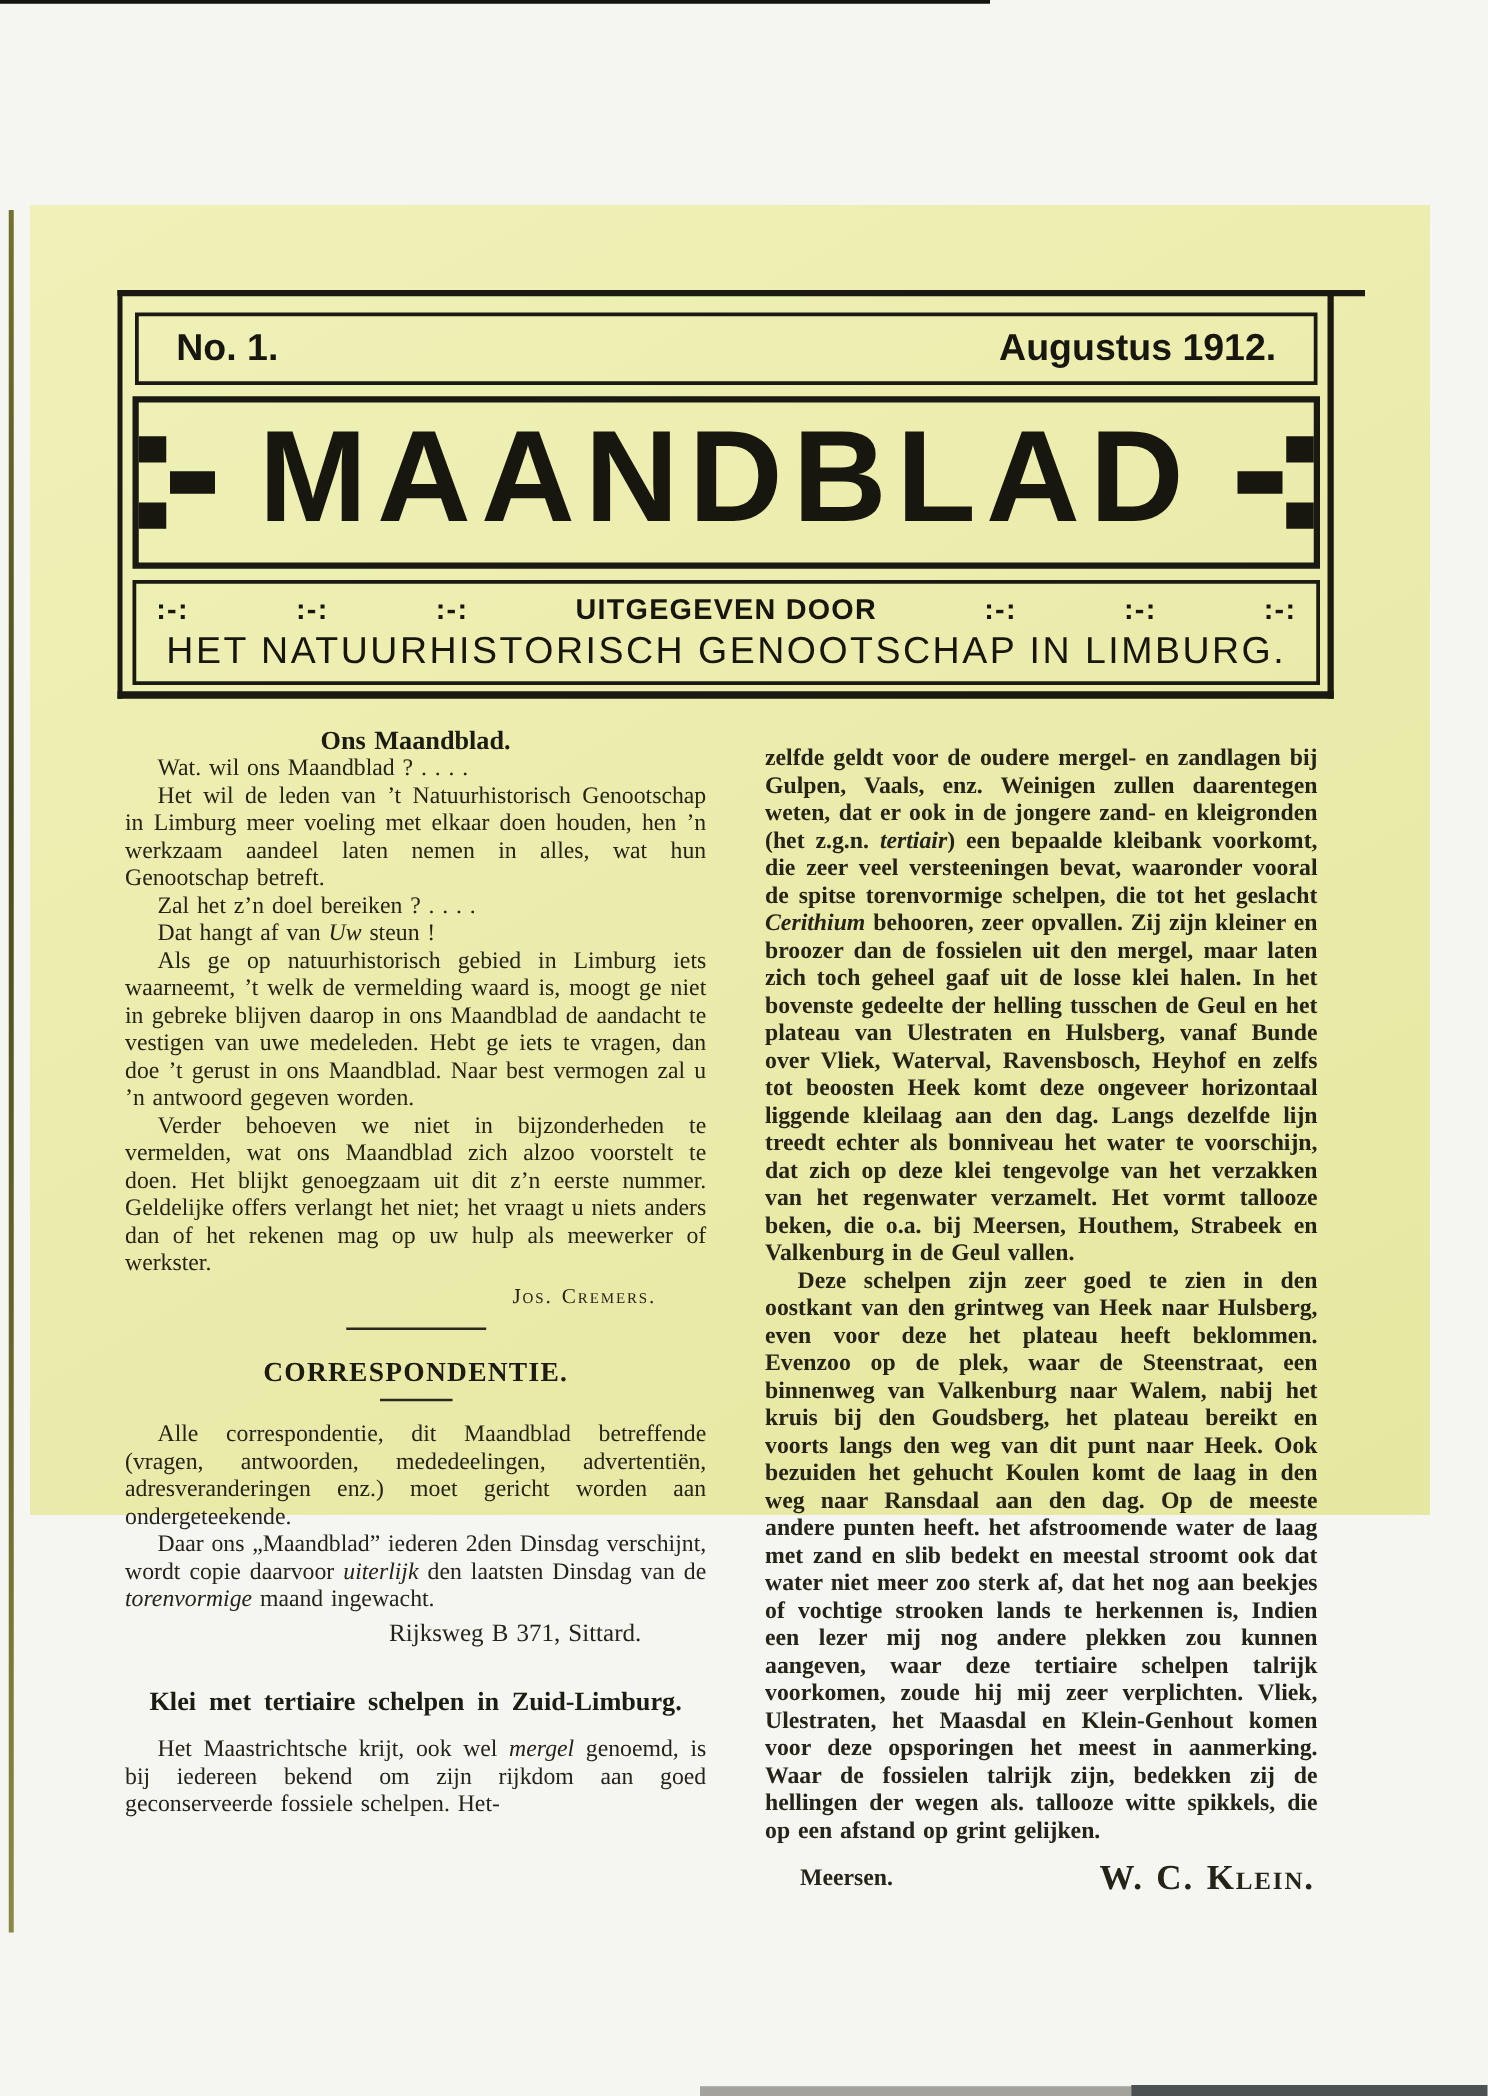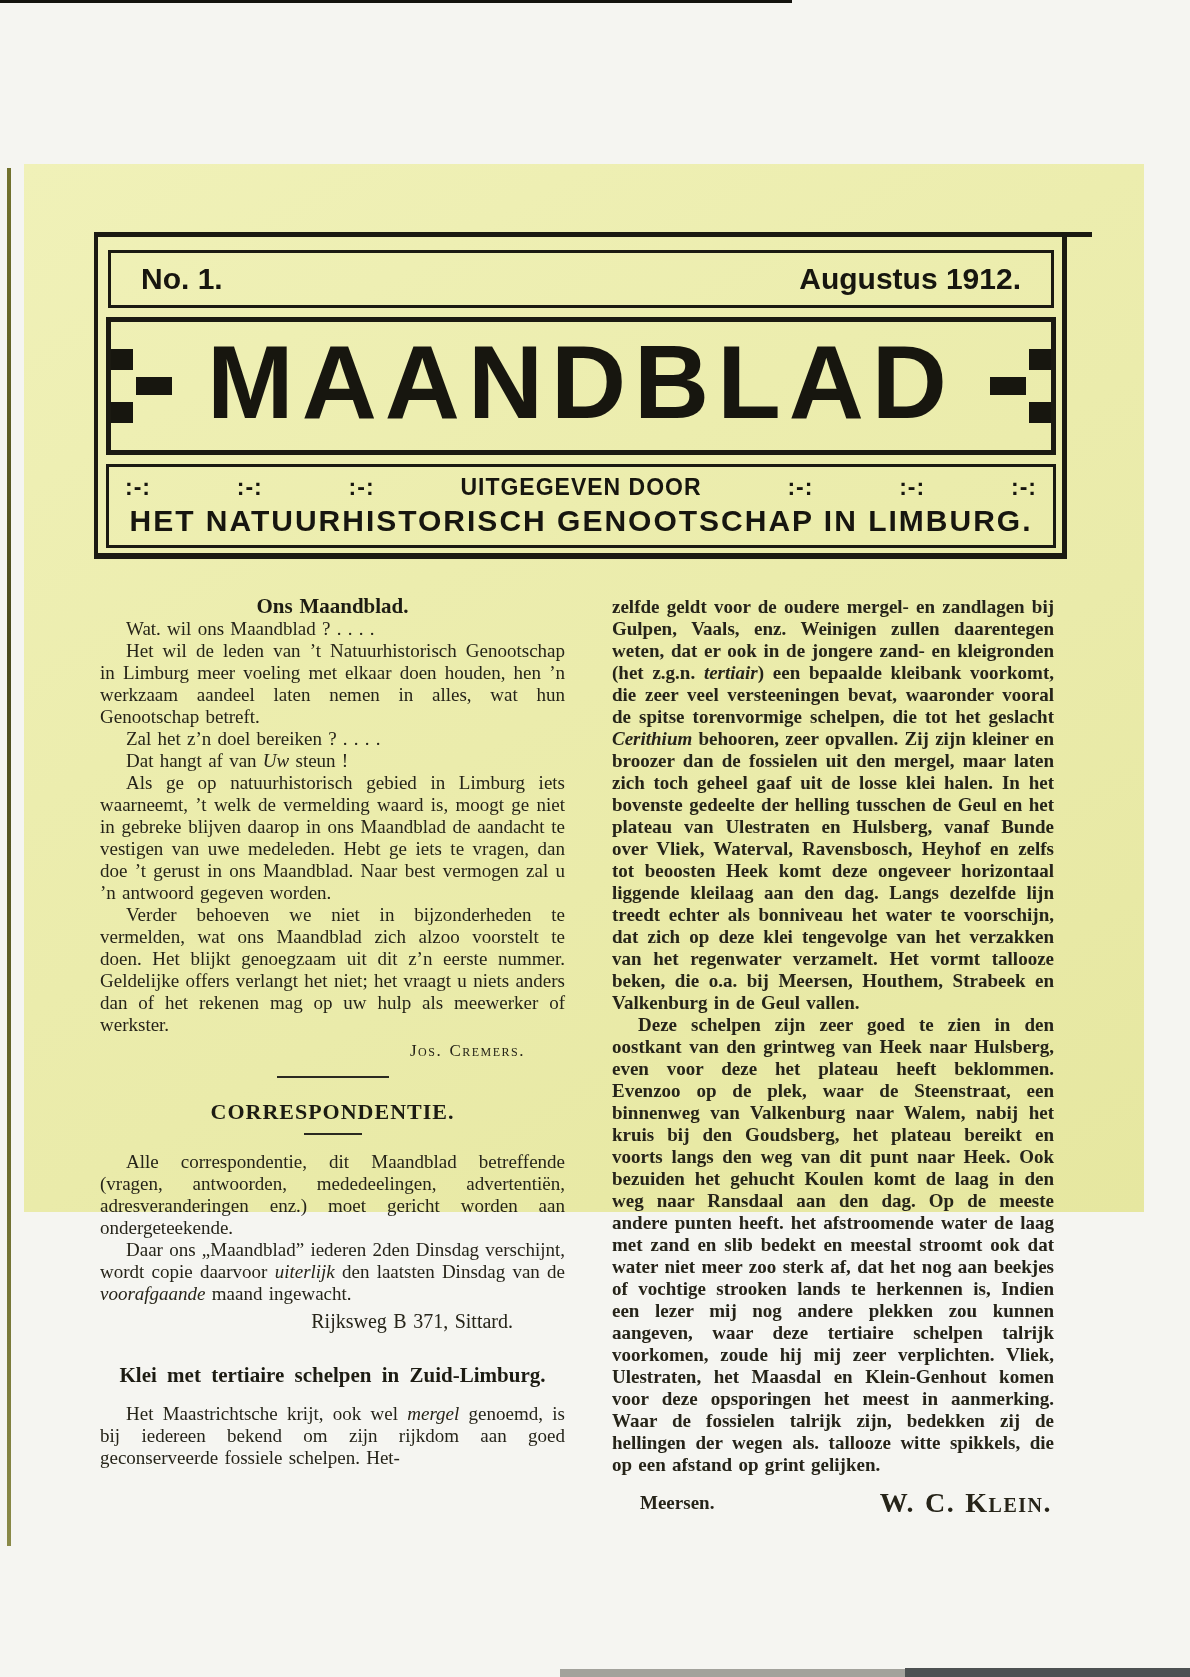--- a/index.html
+++ b/index.html
@@ -40,24 +40,24 @@
   .mast-decor i{position:absolute;background:#17160f;}
   .d-top{width:22px;height:21px;top:0;}
   .d-bot{width:22px;height:21px;bottom:0;}
   .d-dash{width:36px;height:18px;top:28px;}
   .decor-left .d-top,.decor-left .d-bot{left:0;} .decor-left .d-dash{left:25px;}
   .decor-right .d-top,.decor-right .d-bot{right:0;} .decor-right .d-dash{right:25px;}
   .box-pub{left:82px;top:300px;width:950px;height:84px;
     display:flex;flex-direction:column;justify-content:center;gap:3px;padding:4px 16px;}
   .pub-line1{display:flex;justify-content:space-between;align-items:baseline;
     font-size:23px;font-weight:700;letter-spacing:1px;}
-  .pub-line2{text-align:center;font-size:30px;font-weight:700;letter-spacing:2px;white-space:nowrap;}
+  .pub-line2{text-align:center;font-size:30px;font-weight:400;letter-spacing:2px;white-space:nowrap;}
   
   .col{position:absolute;font-size:19px;line-height:22px;text-align:justify;word-spacing:1.5px;}
-  .col-left{left:76px;top:430px;width:465px;}
+  .col-left{left:76px;top:416px;width:465px;}
   .col-right{left:588px;top:432px;width:442px;font-weight:bold;}
   .col p{margin:0;}
   .col p.indent{text-indent:26px;}
   h2{margin:0;text-align:center;font-size:21px;line-height:24px;font-weight:700;color:#1d1c13;}
   .h2-caps{font-size:22px;letter-spacing:1px;margin-top:22px;}
   .h2-klei{margin-top:30px;word-spacing:5px;}
   .gap-p{margin-top:16px !important;}
   .sig-right{text-align:right;padding-right:40px;margin-top:4px;
     font-variant:small-caps;letter-spacing:1.5px;font-size:17px;}
   .divider{border:0;border-top:2px solid #2a2920;width:112px;margin:14px auto 0;}
@@ -125,21 +125,21 @@
     <p class="indent"><span>Dat hangt af van </span><span class="it">Uw</span><span> steun !</span></p>
     <p class="indent"><span>Als ge op natuurhistorisch gebied in Limburg iets waarneemt, ’t welk de vermelding waard is, moogt ge niet in gebreke blijven daarop in ons Maandblad de aandacht te vestigen van uwe medeleden.  Hebt ge iets te vragen, dan doe ’t gerust in ons Maandblad.  Naar best vermogen zal u ’n antwoord gegeven worden.</span></p>
     <p class="indent"><span>Verder behoeven we niet in bijzonderheden te vermelden, wat ons Maandblad zich alzoo voorstelt te doen.  Het blijkt genoegzaam uit dit z’n eerste nummer.  Geldelijke offers verlangt het niet; het vraagt u niets anders dan of het rekenen mag op uw hulp als meewerker of werkster.</span></p>
     <div class="sig-right">Jos. Cremers.</div>
 
     <hr class="divider">
 
     <h2 class="h2-caps">CORRESPONDENTIE.</h2>
     <hr class="divider small">
     <p class="indent gap-p"><span>Alle correspondentie, dit Maandblad betreffende (vragen, antwoorden, mededeelingen, advertentiën, adresveranderingen enz.) moet gericht worden aan ondergeteekende.</span></p>
-    <p class="indent"><span>Daar ons „Maandblad” iederen 2den Dinsdag verschijnt, wordt copie daarvoor </span><span class="it">uiterlijk</span><span> den laatsten Dinsdag van de </span><span class="it">voorafgaande</span><span> maand ingewacht.</span></p>
+    <p class="indent"><span>Daar ons „Maandblad” iederen 2den Dinsdag verschijnt, wordt copie daarvoor </span><span class="it">uiterlijk</span><span> den laatsten Dinsdag van de </span><span class="it">torenvormige</span><span> maand ingewacht.</span></p>
     <div class="sig-block">
       <div class="l2">Rijksweg B 371, Sittard.</div>
     </div>
 
     <h2 class="h2-klei">Klei met tertiaire schelpen in Zuid-Limburg.</h2>
     <p class="indent gap-p"><span>Het Maastrichtsche krijt, ook wel </span><span class="it">mergel</span><span> genoemd, is bij iedereen bekend om zijn rijkdom aan goed geconserveerde fossiele schelpen.  Het-</span></p>
   </div>
 
   <div class="col col-right">
     <p><span>zelfde geldt voor de oudere mergel- en zandlagen bij Gulpen, Vaals, enz.  Weinigen zullen daarentegen weten, dat er ook in de jongere zand- en kleigronden (het z.g.n. </span><span class="it">tertiair</span><span>) een bepaalde kleibank voorkomt, die zeer veel versteeningen bevat, waaronder vooral de spitse torenvormige schelpen, die tot het geslacht </span><span class="it">Cerithium</span><span> behooren, zeer opvallen.  Zij zijn kleiner en broozer dan de fossielen uit den mergel, maar laten zich toch geheel gaaf uit de losse klei halen.  In het bovenste gedeelte der helling tusschen de Geul en het plateau van Ulestraten en Hulsberg, vanaf Bunde over Vliek, Waterval, Ravensbosch, Heyhof en zelfs tot beoosten Heek komt deze ongeveer horizontaal liggende kleilaag aan den dag.  Langs dezelfde lijn treedt echter als bonniveau het water te voorschijn, dat zich op deze klei tengevolge van het verzakken van het regenwater verzamelt.  Het vormt tallooze beken, die o.a. bij Meersen, Houthem, Strabeek en Valkenburg in de Geul vallen.</span></p>

